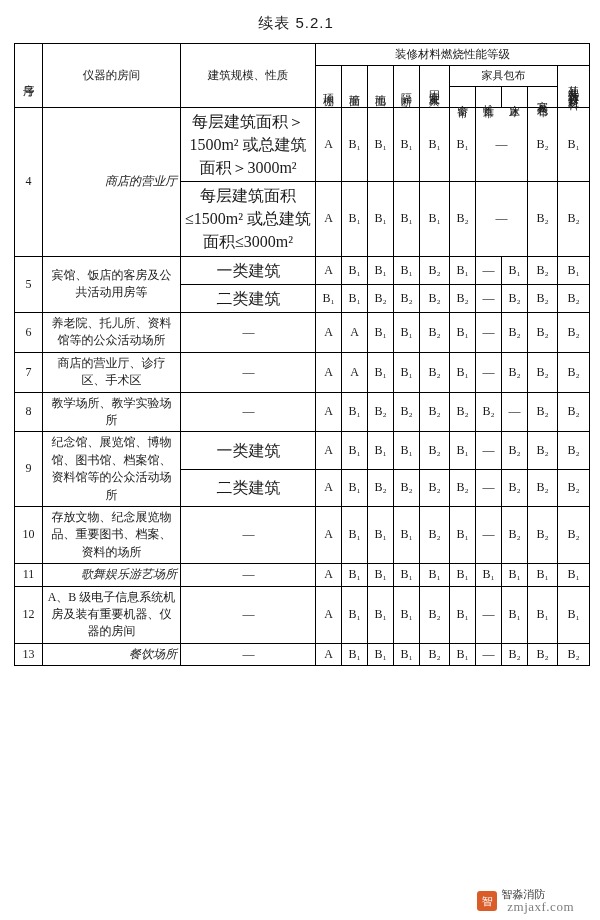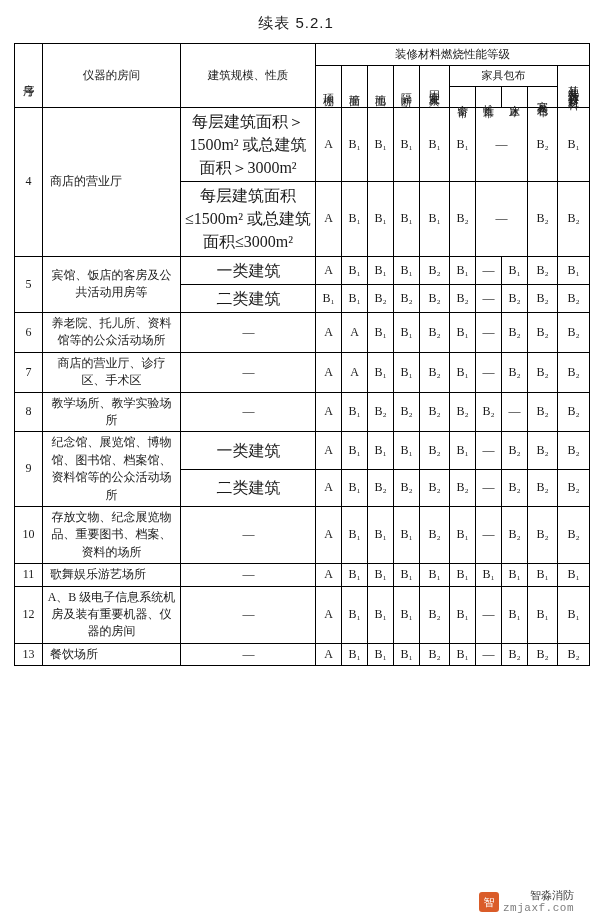--- a/index.html
+++ b/index.html
@@ -56,22 +56,23 @@
     line-height: 1.2;
   }
   .cat-cell {
     text-align: left;
     padding-left: 8px;
     padding-right: 4px;
     font-size: 12px;
     line-height: 1.6;
   }
   .cat-cell.center {
-    text-align: left;
-    padding-left: 7px;
+    text-align: right;
+    padding-left: 20px;
+    font-style: italic;
   }
   .scale-cell {
     font-size: 16px;
     line-height: 1.7;
     text-align: left;
     padding-left: 10px;
     padding-right: 6px;
   }
   .scale-cell.center {
     padding-left: 4px;
@@ -99,30 +100,31 @@
     height: 20px;
     background: #d9541e;
     border-radius: 3px;
     color: #fff;
     font-size: 11px;
     line-height: 20px;
     text-align: center;
     font-family: "Liberation Sans", sans-serif;
   }
   .wm-text {
-    font-family: Liberation Mono, monospace;
+    font-family: Liberation Serif, serif;
     font-size: 11px;
     color: #333;
     line-height: 1.1;
-    text-align: right;
+    text-align: left;
   }
   .wm-sub {
-    font-size: 11px;
+    font-size: 13px;
     color: #777;
     letter-spacing: 0.5px;
+    margin-left: 6px;
   }
 </style>
 </head>
 <body>
 
 <div class="page">
 
   <div class="doc-title">续表 5.2.1</div>
 
   <table class="main">

